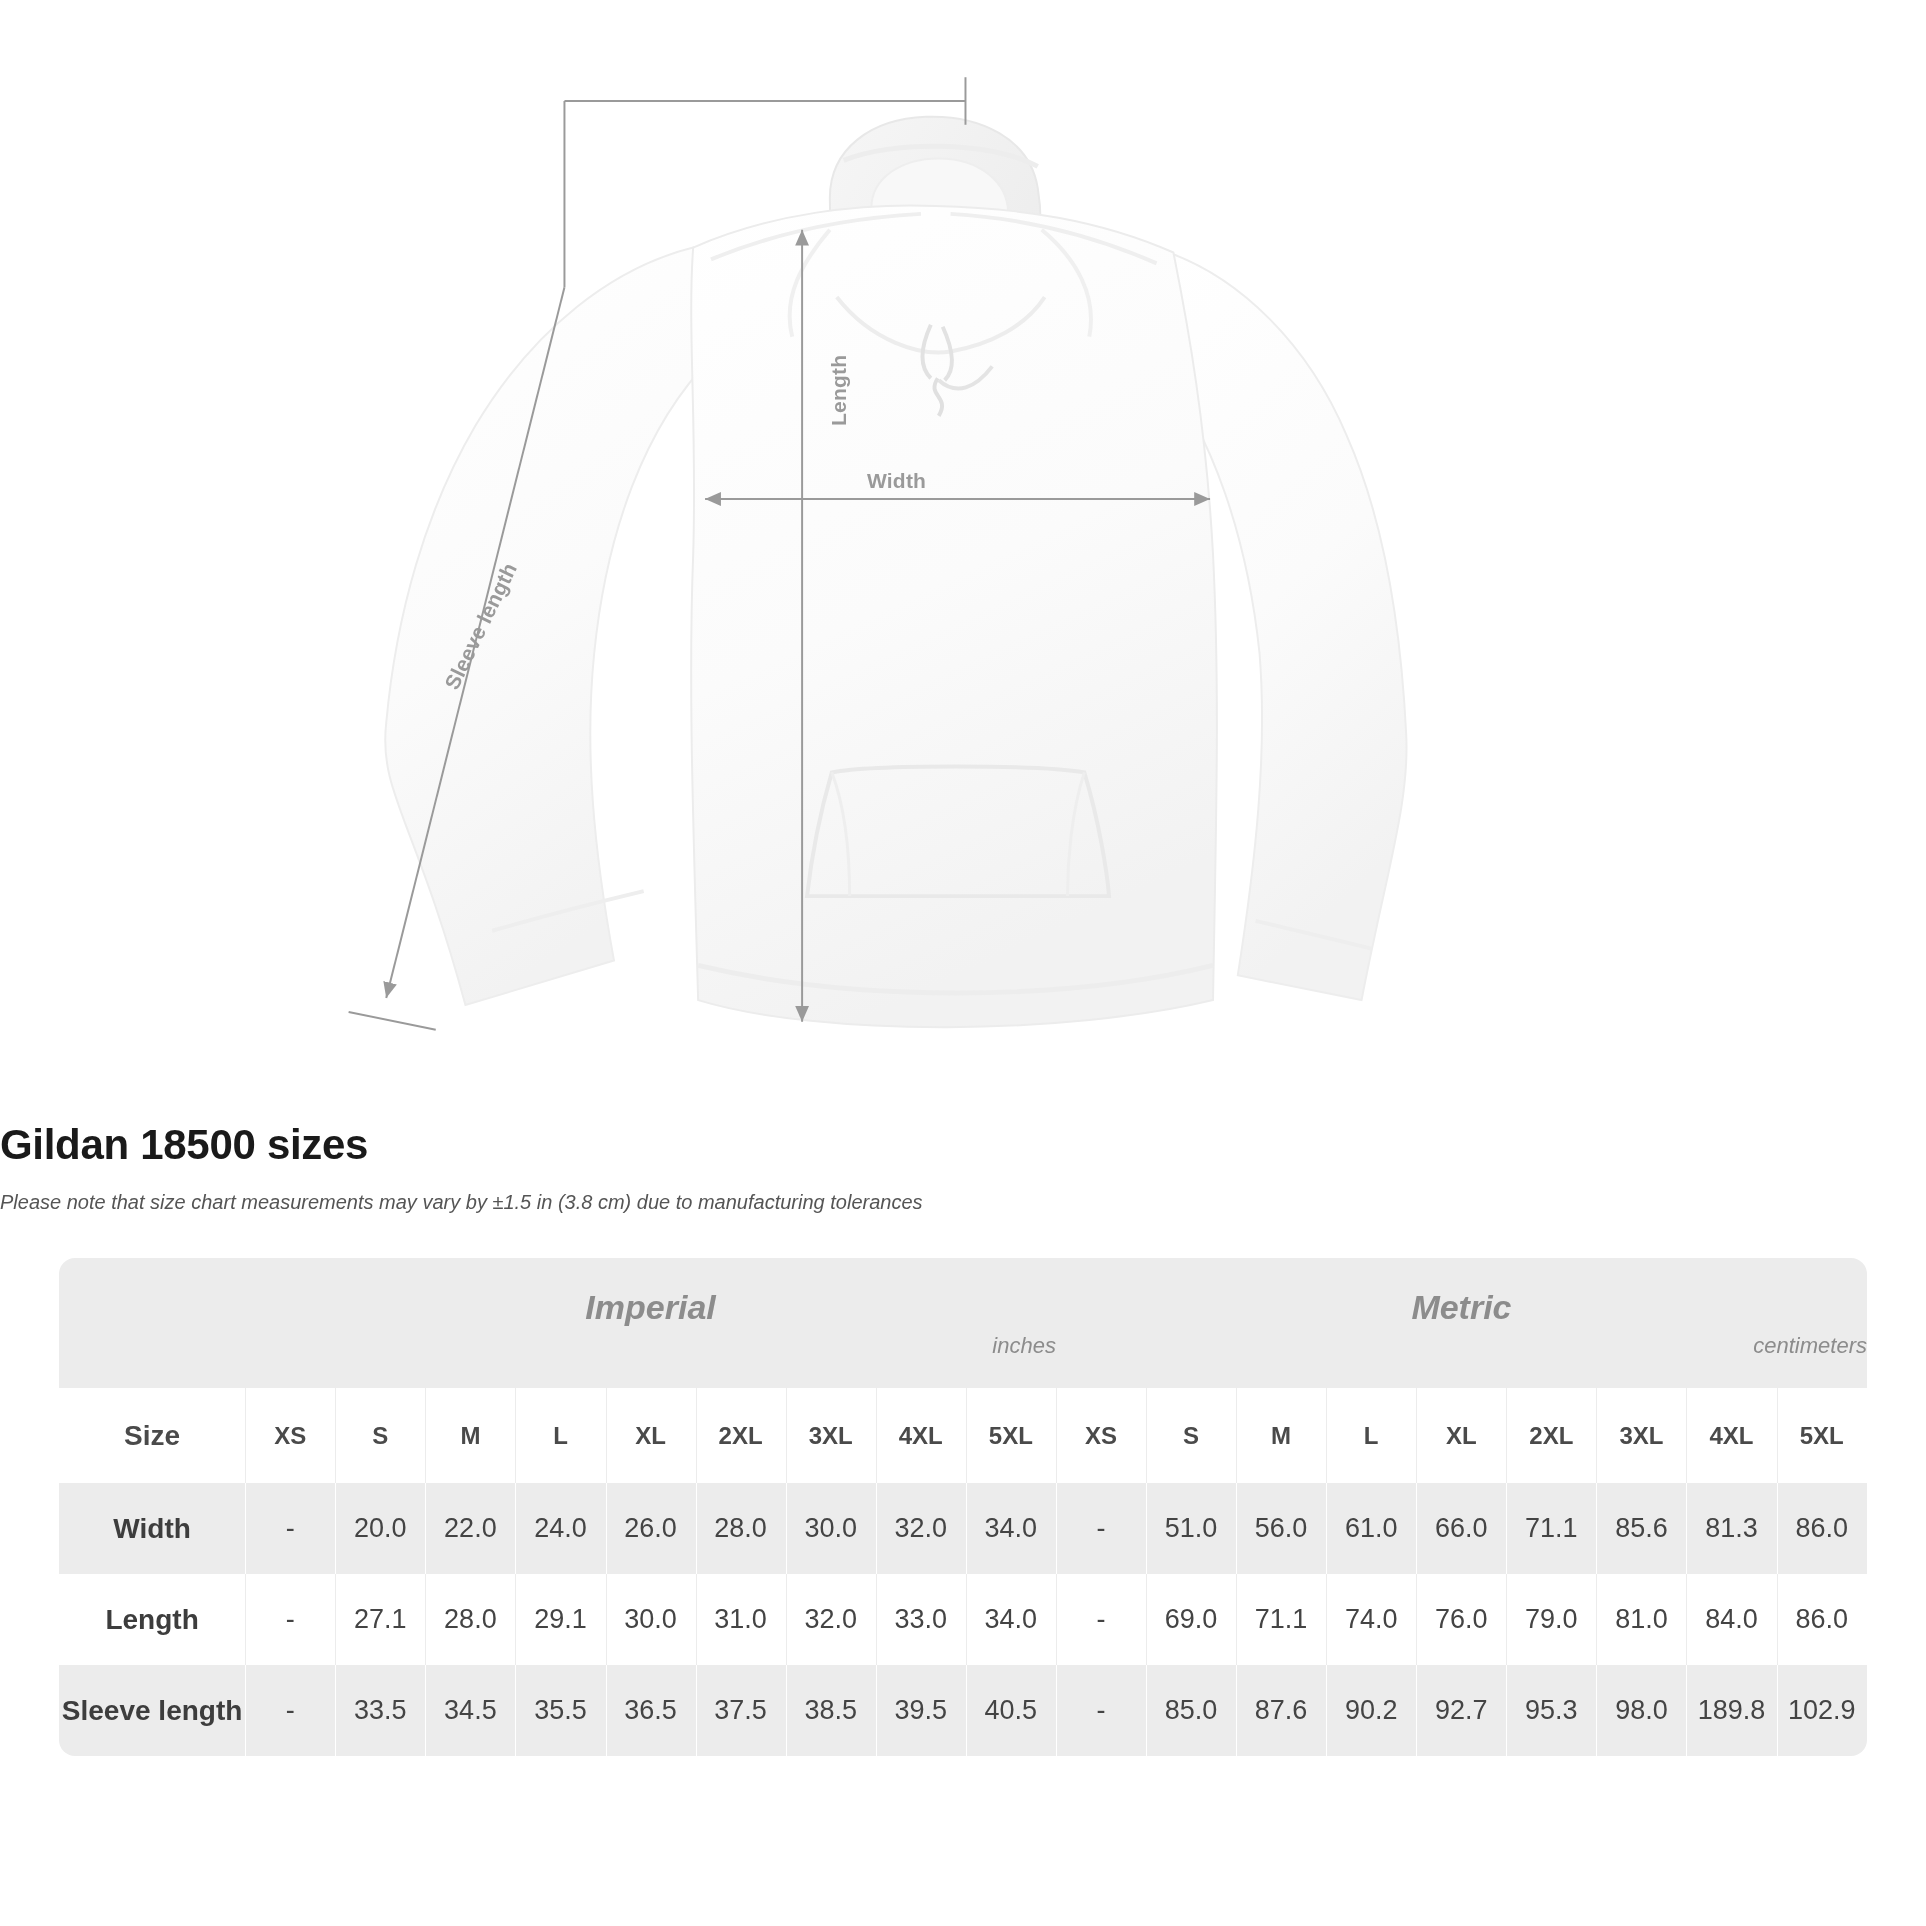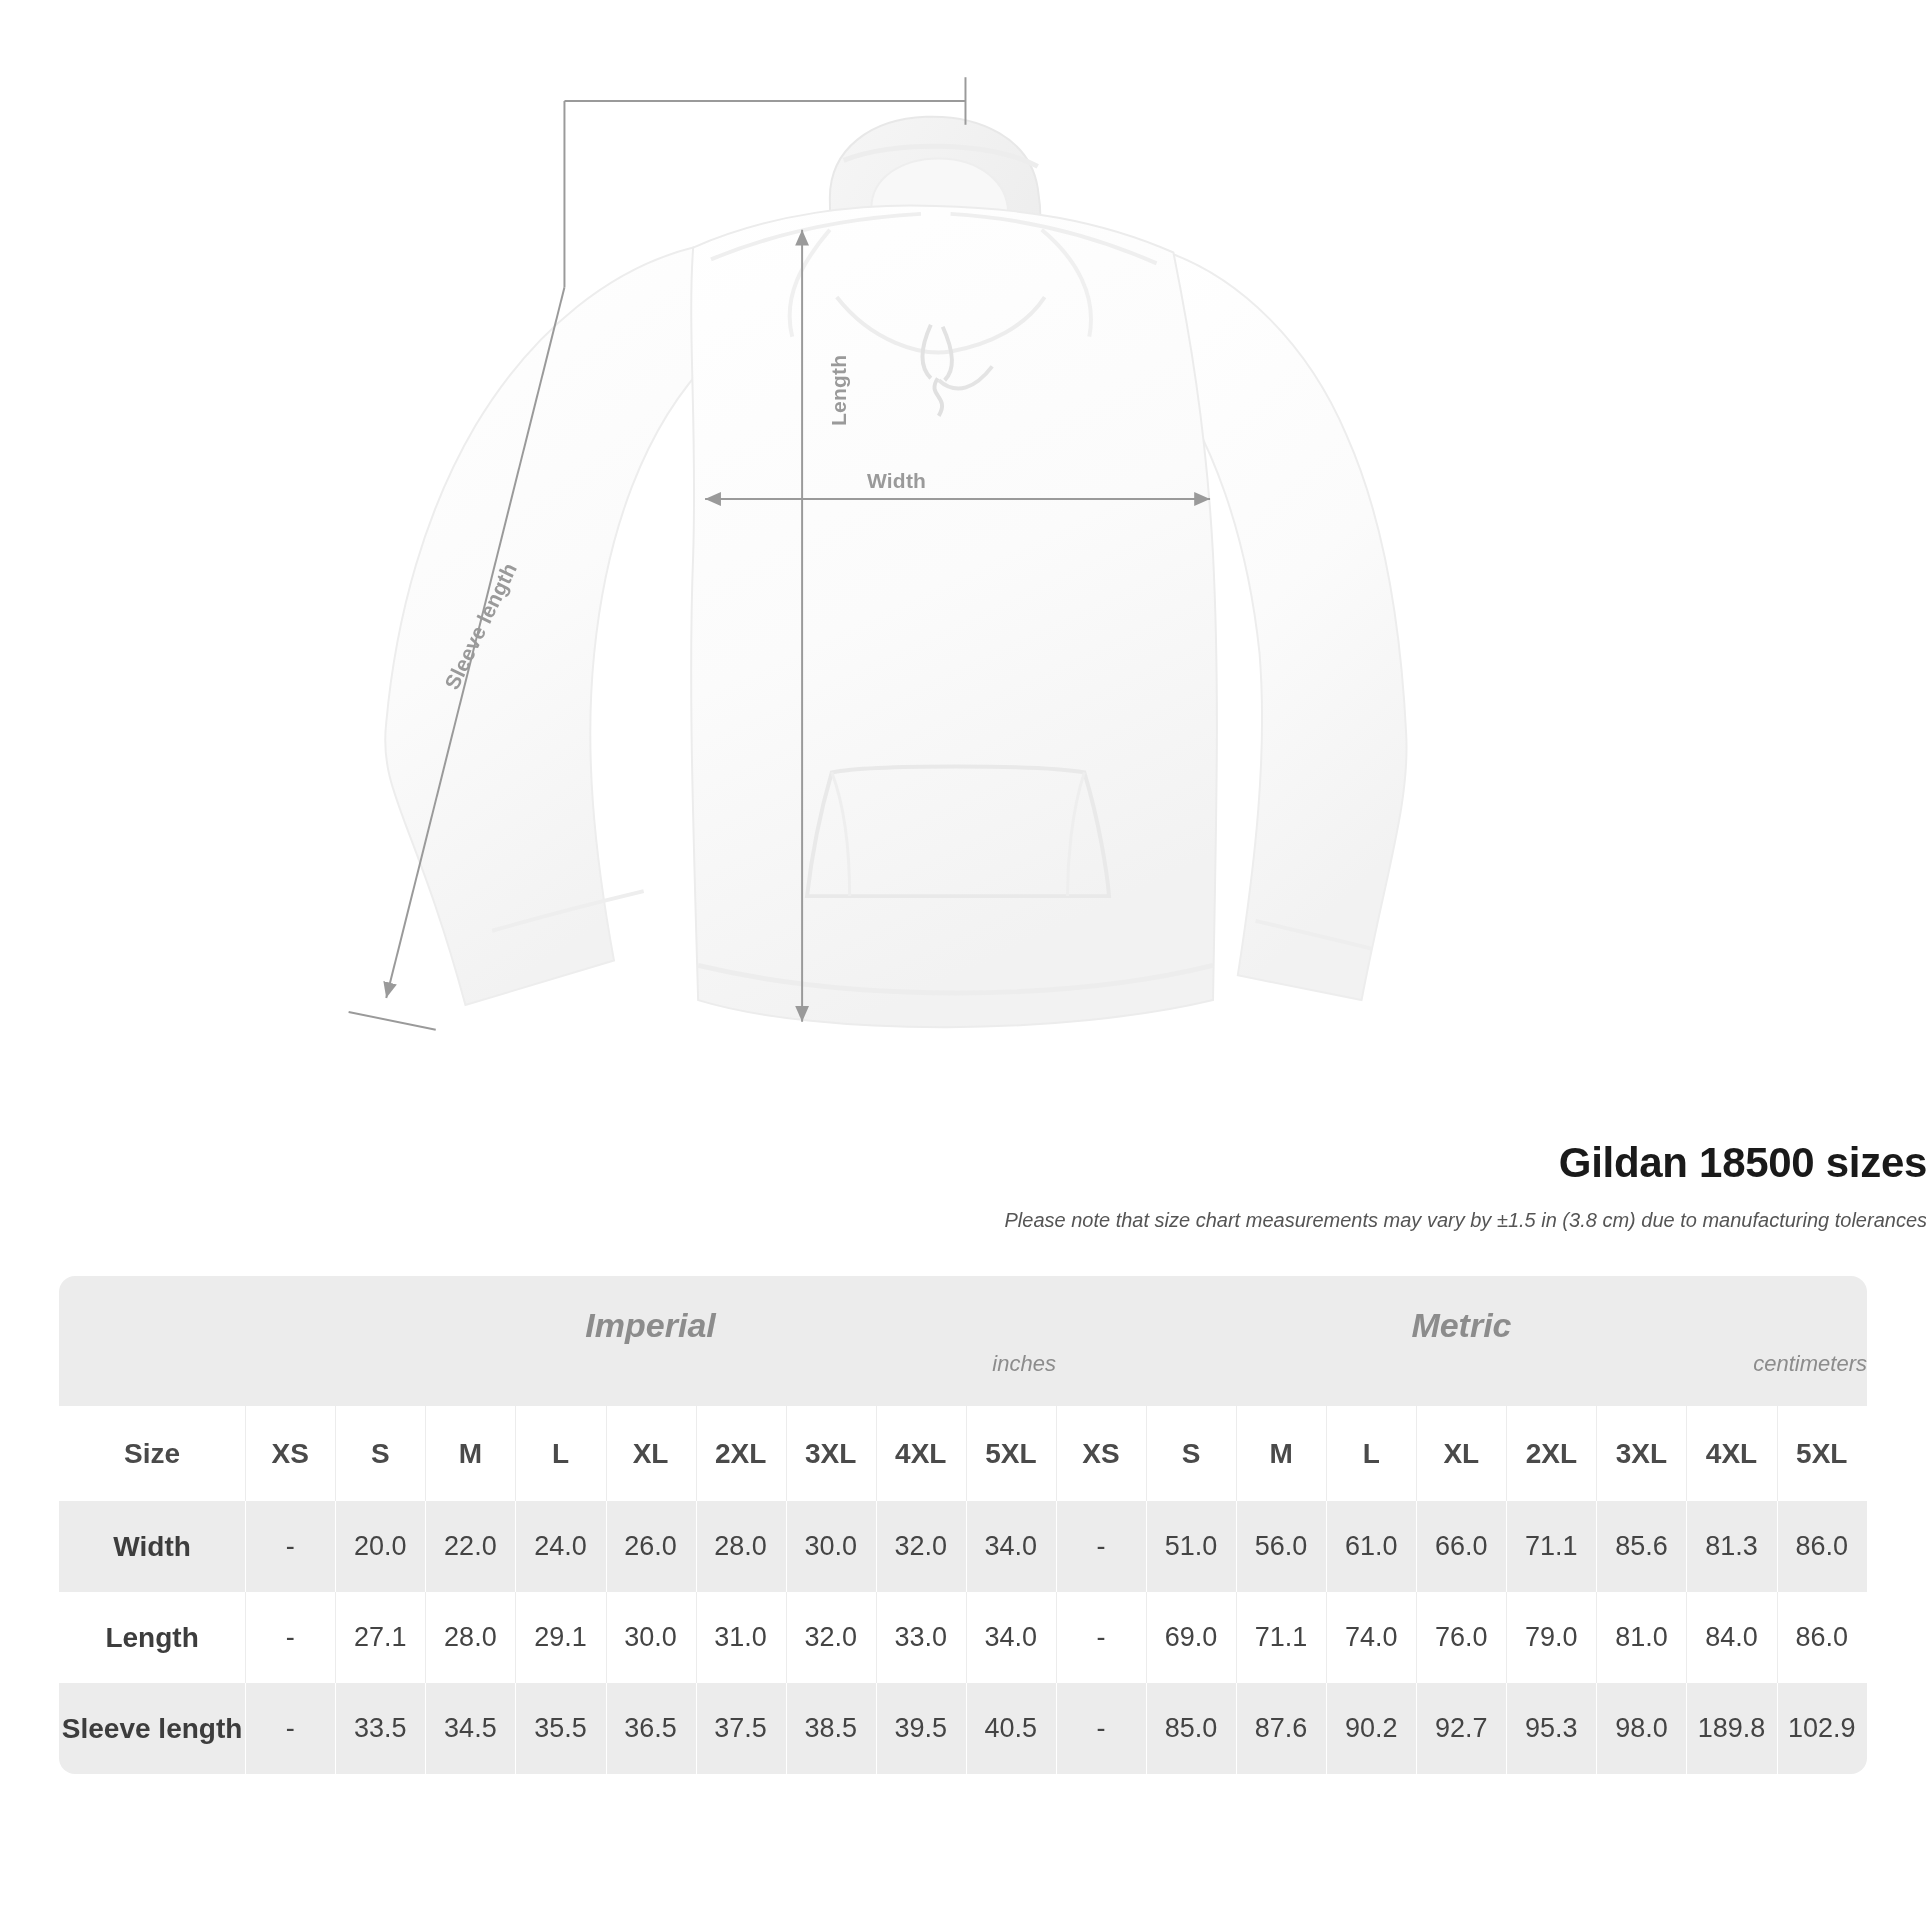--- a/index.html
+++ b/index.html
@@ -43,22 +43,22 @@
     transform: rotate(-90deg);
     transform-origin: left top;
   }
   .dim-label.diagonal {
     transform: rotate(-64deg);
     transform-origin: left top;
   }
 
   
   .title-block {
-    text-align: right;
-    margin-top: 30px;
+    text-align: left;
+    margin-top: 12px;
   }
   .chart-title {
     font-size: 42px;
     font-weight: bold;
     color: #1a1a1a;
     letter-spacing: -0.3px;
   }
   .chart-note {
     margin-top: 22px;
     font-size: 20px;
@@ -103,21 +103,21 @@
     font-style: italic;
     color: #8c8c8c;
     margin-top: 6px;
     text-align: right;
   }
   tr.head-row td {
     background: #ffffff;
     height: 95px;
     font-weight: bold;
     color: #4a4a4a;
-    font-size: 28px;
+    font-size: 24px;
   }
   tr.head-row td.rowlabel {
     font-size: 28px;
   }
   tr.data-row td {
     height: 91px;
     font-size: 27px;
     color: #444444;
   }
   tr.data-row.shade td { background: #ececec; }

